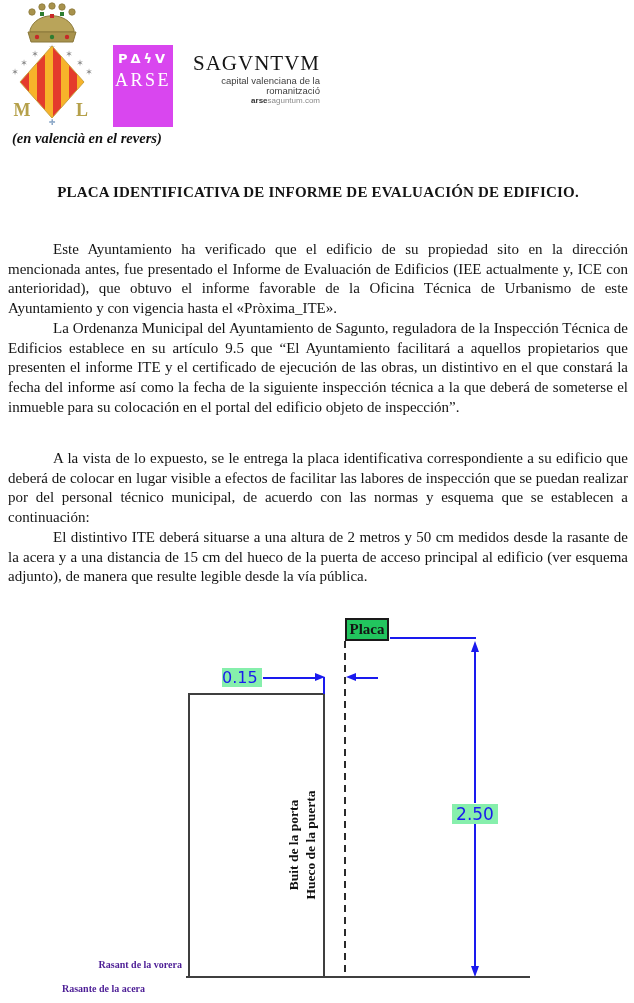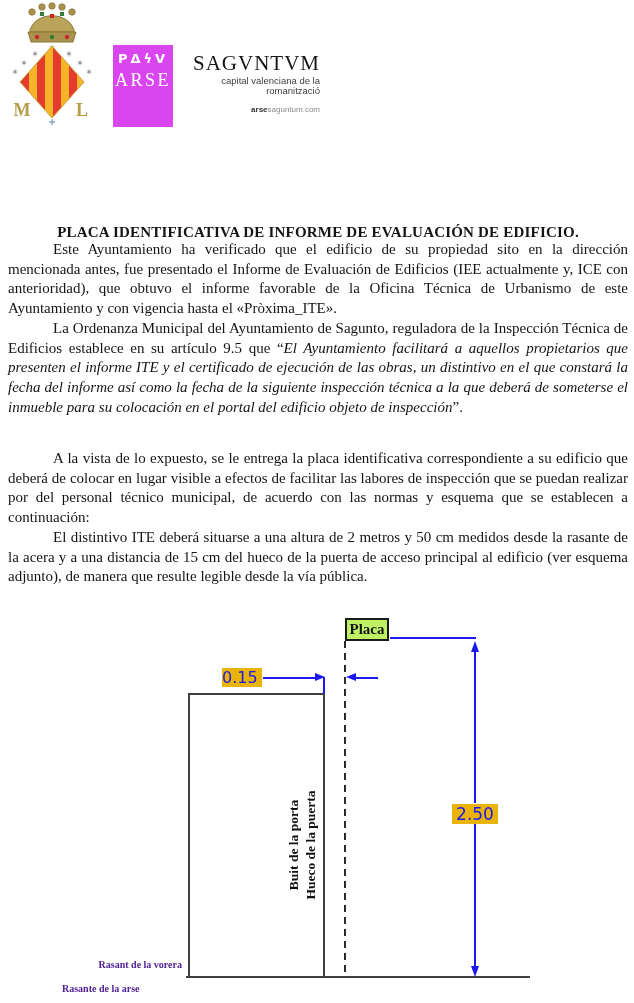--- a/index.html
+++ b/index.html
@@ -15,54 +15,54 @@
     background:#d946ef;color:#fff;text-align:center;
   }
   .arse-glyphs{margin-top:7px;font-family:"DejaVu Sans",sans-serif;font-weight:bold;
     font-size:13px;letter-spacing:3px;line-height:14px;}
   .arse-name{margin-top:5px;font-family:"Liberation Serif",serif;
     font-size:18px;letter-spacing:2.5px;line-height:18px;}
   .sagv{position:absolute;left:190px;top:53px;width:130px;text-align:right;}
   .sagv-title{font-size:21px;letter-spacing:1px;line-height:21px;color:#161616;}
   .sagv-tag{margin-top:2px;font-family:"Liberation Sans",sans-serif;
     font-size:9.5px;line-height:10px;color:#3f3f3f;}
-  .sagv-web{margin-top:9px;font-family:"Liberation Sans",sans-serif;
+  .sagv-web{font-family:"Liberation Sans",sans-serif;
     font-size:8px;color:#8a8a8a;}
   .sagv-web b{color:#333;}
   .org-title{
     position:absolute;left:316px;top:51px;width:315px;
     font-family:"Liberation Sans",sans-serif;font-weight:bold;
     font-size:25px;letter-spacing:0.5px;color:#1C5A8C;
   }
   .org-subtitle{
     position:absolute;right:34px;top:85px;
     font-family:"Liberation Sans",sans-serif;font-style:italic;
     font-size:19px;color:#0b0b0b;
   }
   .note{
     position:absolute;left:12px;top:130px;
     font-style:italic;font-weight:600;font-size:14.5px;color:#111;
   }
   
   .doc-title{
     position:absolute;left:8px;top:184px;width:620px;
-    text-align:center;font-weight:bold;font-size:15px;letter-spacing:0.2px;margin-top:40px;
+    text-align:center;font-weight:bold;font-size:15px;letter-spacing:0.2px;
   }
   .body-a{position:absolute;left:8px;top:240px;width:620px;}
   .body-b{position:absolute;left:8px;top:449px;width:620px;}
   .para{
     margin:0;text-align:justify;text-indent:45px;
     font-size:15px;line-height:19.7px;
   }
-  .q-italic{font-style:italic;margin-top:43px;}
+  .q-italic{margin-top:43px;}
   
   .diagram{position:absolute;left:0;top:610px;width:634px;height:393px;}
   .placa-box{
     position:absolute;left:345px;top:618px;width:44px;height:23px;
-    border:2px solid #1a1a1a;box-sizing:border-box;background:#bef264;
+    border:2px solid #1a1a1a;box-sizing:border-box;background:#22c55e;
     font-weight:bold;font-size:15px;line-height:19px;text-align:center;
   }
   .dash-v{
     position:absolute;left:344px;top:641px;width:2px;height:337px;
     background:repeating-linear-gradient(to bottom,#2a2a2a 0 7px,transparent 7px 12px);
   }
   .door{
     position:absolute;left:188px;top:693px;width:137px;height:285px;
     border:2px solid #3f3f3f;border-bottom:none;box-sizing:border-box;background:#fff;
   }
@@ -70,21 +70,21 @@
     position:absolute;left:218px;top:827px;width:170px;height:36px;
     transform:rotate(-90deg);
     font-weight:bold;font-size:13.5px;line-height:17px;text-align:center;color:#111;
   }
   .ground{position:absolute;left:186px;top:976px;width:344px;height:2px;background:#3f3f3f;}
   .lbl-ground{font-weight:bold;font-size:10px;color:#4c1d95;position:absolute;}
   .lbl-vorera{left:58px;top:959px;width:124px;text-align:right;}
   .lbl-acera{left:62px;top:983px;}
   .blue-line{position:absolute;background:#1a1aee;}
   .blue-text{
-    position:absolute;color:#1a1aee;background:#eab308;
+    position:absolute;color:#1a1aee;background:#86efac;
     font-family:"DejaVu Sans",sans-serif;font-size:16px;
   }
   .arr{position:absolute;width:0;height:0;border:4px solid transparent;}
   .arr-right{border-left:10px solid #1a1aee;border-right:none;}
   .arr-left{border-right:10px solid #1a1aee;border-left:none;}
   .arr-up{border-bottom:11px solid #1a1aee;border-top:none;}
   .arr-down{border-top:11px solid #1a1aee;border-bottom:none;}
 </style>
 </head>
 <body>
@@ -152,20 +152,21 @@
   <div class="sagv">
     <div class="sagv-title">SAGVNTVM</div>
     <div class="sagv-tag">
       <div>capital valenciana de la</div>
       <div>romanització</div>
     </div>
     <div class="sagv-web"><b>arse</b><span>saguntum.com</span></div>
   </div>
 
 
+  <div class="note">(en valencià en el revers)</div>
 
   <div class="doc-title">PLACA IDENTIFICATIVA DE INFORME DE EVALUACIÓN DE EDIFICIO.</div>
 
   <div class="body-a">
     <p class="para">Este Ayuntamiento ha verificado que el edificio de su propiedad sito en la dirección mencionada antes, fue presentado el Informe de Evaluación de Edificios (IEE actualmente y, ICE con anterioridad), que obtuvo el informe favorable de la Oficina Técnica de Urbanismo de este Ayuntamiento y con vigencia hasta el «Pròxima_ITE».</p>
     <p class="para"><span>La Ordenanza Municipal del Ayuntamiento de Sagunto, reguladora de la Inspección Técnica de Edificios establece en su artículo 9.5 que “</span><span class="q-italic">El Ayuntamiento facilitará a aquellos propietarios que presenten el informe ITE y el certificado de ejecución de las obras, un distintivo en el que constará la fecha del informe así como la fecha de la siguiente inspección técnica a la que deberá de someterse el inmueble para su colocación en el portal del edificio objeto de inspección</span><span>”.</span></p>
   </div>
 
   <div class="body-b">
     <p class="para">A la vista de lo expuesto, se le entrega la placa identificativa correspondiente a su edificio que deberá de colocar en lugar visible a efectos de facilitar las labores de inspección que se puedan realizar por del personal técnico municipal, de acuerdo con las normas y esquema que se establecen a continuación:</p>
@@ -192,15 +193,15 @@
 
   <div class="blue-line" style="left:390px;top:637px;width:86px;height:2px;"></div>
   <div class="arr arr-up" style="left:471px;top:641px;"></div>
   <div class="blue-line" style="left:474px;top:650px;width:2px;height:153px;"></div>
   <div class="blue-text" style="left:452px;top:804px;width:46px;text-align:center;font-size:17px;">2.50</div>
   <div class="blue-line" style="left:474px;top:824px;width:2px;height:143px;"></div>
   <div class="arr arr-down" style="left:471px;top:966px;"></div>
 
   <div class="ground"></div>
   <div class="lbl-ground lbl-vorera">Rasant de la vorera</div>
-  <div class="lbl-ground lbl-acera">Rasante de la arse</div>
+  <div class="lbl-ground lbl-acera">Rasante de la acera</div>
 
 </div>
 
 </body></html>

